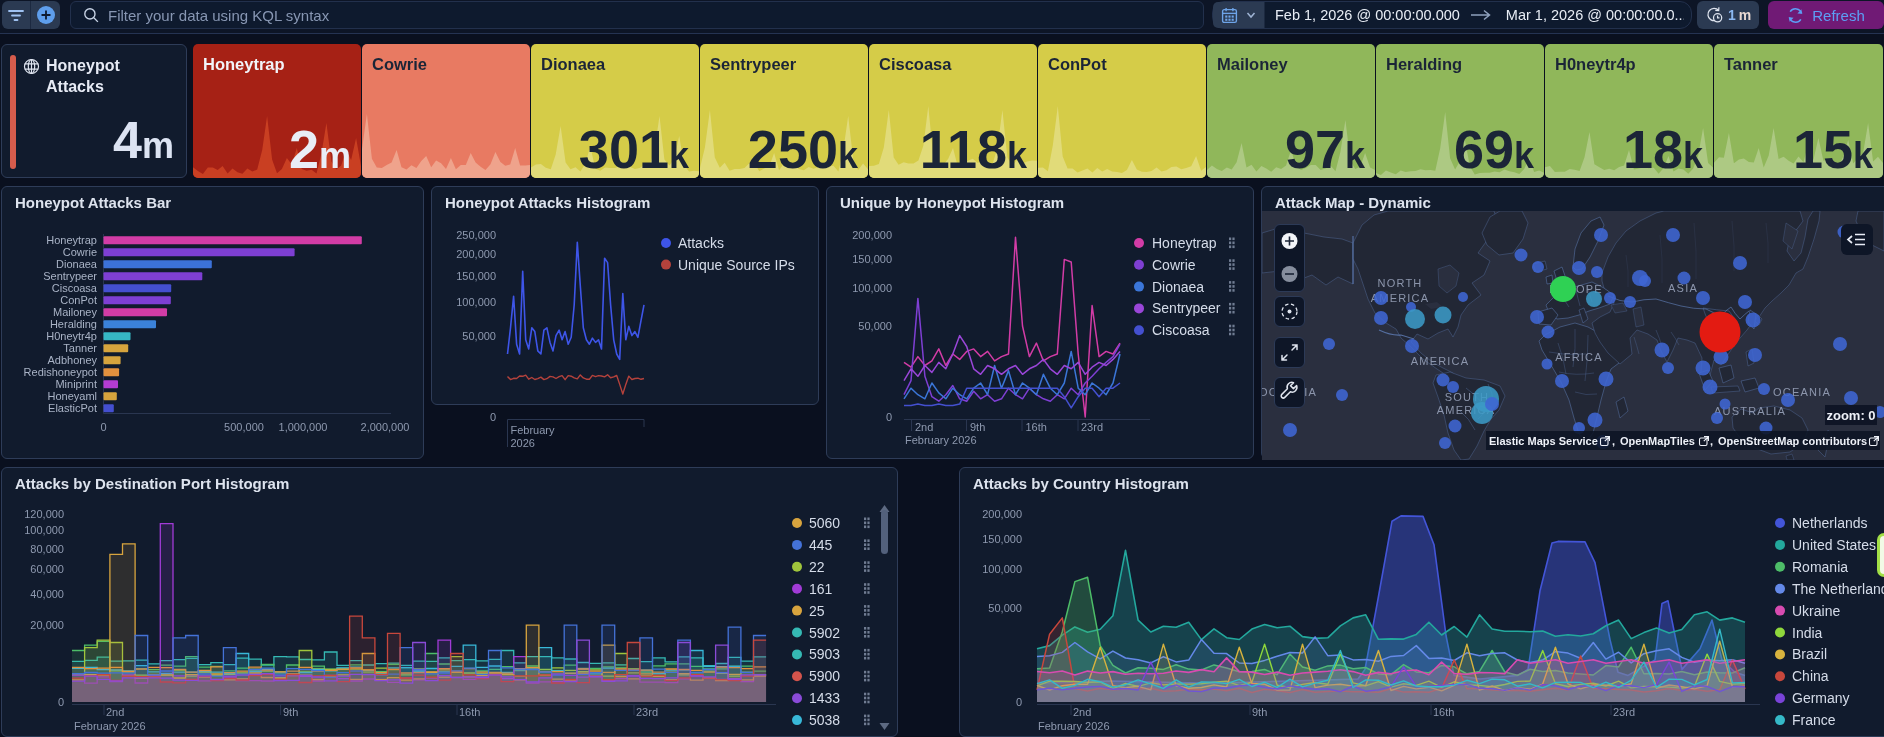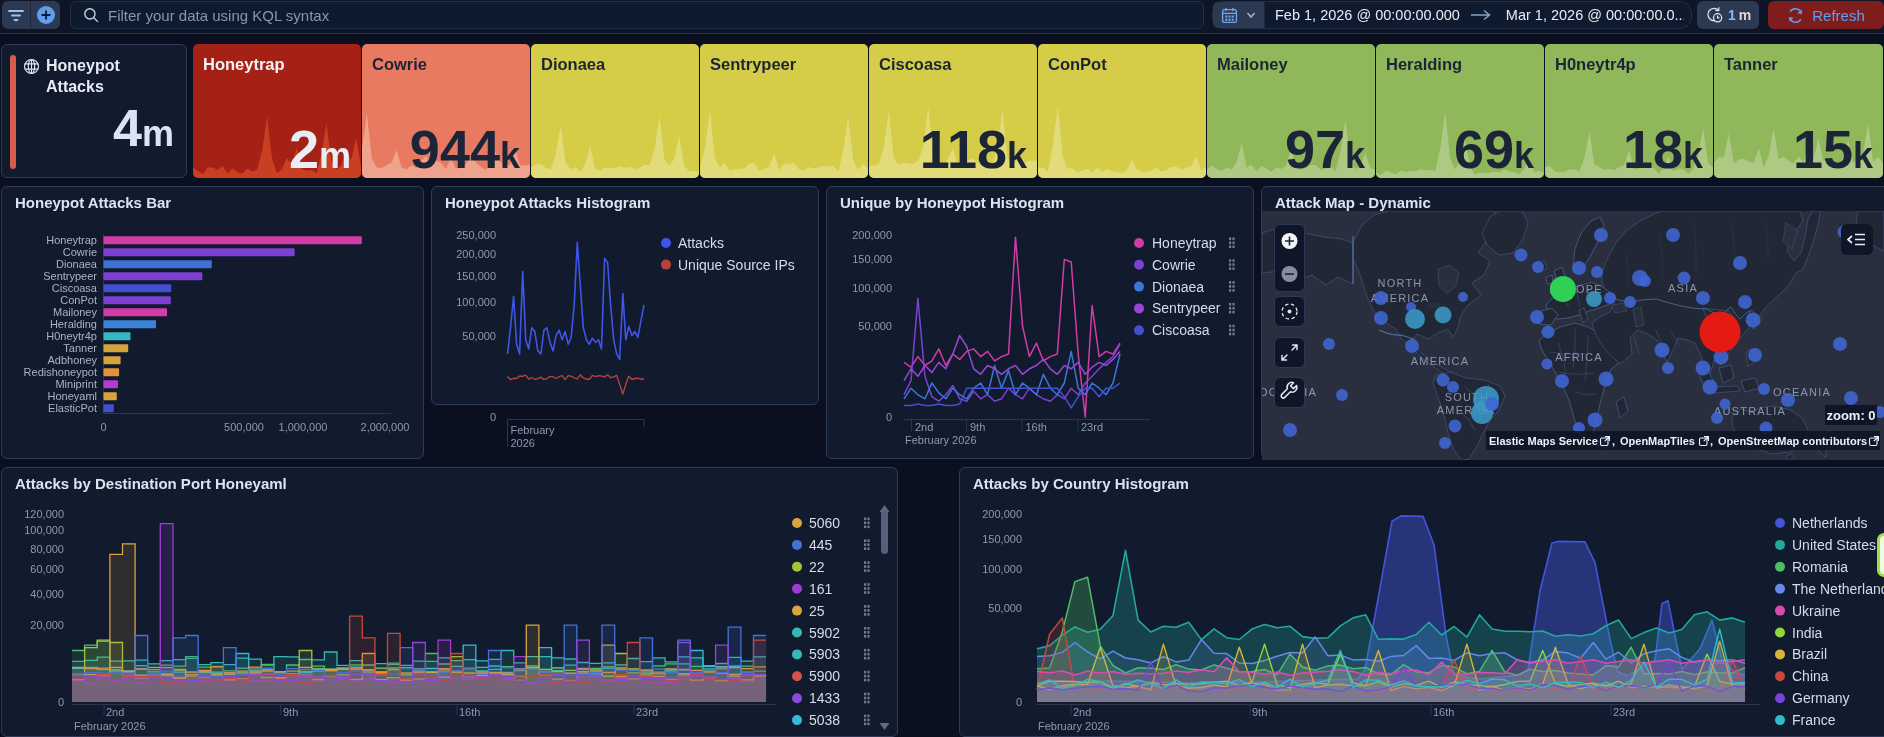--- a/index.html
+++ b/index.html
@@ -8,27 +8,27 @@
 .splitbtn .plus{width:29px;height:28px;display:flex;align-items:center;justify-content:center}
 .kql{position:absolute;left:70px;top:1px;width:1134px;height:28px;background:#0e1a2e;border:1px solid #22304c;border-radius:6px;display:flex;align-items:center}
 .kql span{color:#8796b2;font-size:15px}
 .dpick{position:absolute;left:1212px;top:1px;width:480px;height:28px;background:#0e1a2e;border:1px solid #22304c;border-radius:12px;display:flex;align-items:center}
 .dcal{width:52px;height:26px;background:#2b3a52;border-radius:5px 0 0 5px;display:flex;align-items:center;justify-content:center;border-right:1px solid #1c2940}
 .ddate{color:#e8edf5;font-size:14.5px;padding:0 6px 0 10px;white-space:nowrap}
 .darr{display:flex;align-items:center;padding:0 4px}
 .rint{position:absolute;left:1697px;top:1px;width:62px;height:28px;background:#2b3a52;border-radius:6px;display:flex;align-items:center;justify-content:center;gap:4px}
 .rint .rnum{color:#8bb8f2;font-size:14px;font-weight:bold}
 .rint .rm{color:#e8d8d2;font-size:14px;font-weight:bold;margin-left:-1px}
-.refresh{position:absolute;left:1768px;top:1px;width:116px;height:28px;background:#7f1d1d;border-radius:6px;display:flex;align-items:center;justify-content:center;gap:8px}
+.refresh{position:absolute;left:1768px;top:1px;width:116px;height:28px;background:#701a75;border-radius:6px;display:flex;align-items:center;justify-content:center;gap:8px}
 .refresh span{color:#5c9ff5;font-size:15px;font-weight:500}
 .tile0{position:absolute;left:1px;top:44px;width:186px;height:134px;background:#111b2d;border:1px solid #2e3c58;border-radius:6px}
 .t0bar{position:absolute;left:8px;top:10px;width:6px;height:114px;border-radius:3px;background:#d65c4c}
 .t0globe{position:absolute;left:21px;top:13px}
 .t0title{position:absolute;left:44px;top:10px;font-size:16px;font-weight:bold;color:#e7ebf5;line-height:21px}
-.t0val{position:absolute;right:12px;bottom:23px;font-size:52px;font-weight:bold;color:#dce3f2;line-height:1}
+.t0val{position:absolute;right:12px;bottom:11px;font-size:52px;font-weight:bold;color:#dce3f2;line-height:1}
 .t0val span{font-size:36px}
 .mtile{position:absolute;top:44px;height:134px;border-radius:5px;overflow:hidden}
 .mtitle{position:absolute;left:10px;top:11px;font-size:16.5px;font-weight:bold}
 .mval{position:absolute;right:10px;bottom:2px;font-size:54px;font-weight:bold;line-height:1}
 .mval span{font-size:36px}
 .panel{position:absolute;background:#111b2d;border:1px solid #2e3c58;border-radius:6px}
 .ptitle{position:absolute;left:13px;top:7px;font-size:15px;font-weight:bold;color:#dde3ee}
 svg text{font-family:"Liberation Sans",sans-serif}
 .greenedge{position:absolute;left:1877px;top:533px;width:14px;height:44px;border:3px solid #a3e047;border-radius:8px;background:#f2fae6}
 </style></head><body>
@@ -129,33 +129,34 @@
       <polygon points="0,134 0.0,123.2 4.9,126.9 9.9,129.9 14.8,123.6 19.8,123.4 24.7,125.9 29.6,122.0 34.6,129.4 39.5,124.6 44.5,128.3 49.4,129.8 54.4,124.5 59.3,127.6 64.2,125.6 69.2,106.1 74.1,72.0 79.1,115.4 84.0,129.2 88.9,125.0 93.9,114.0 98.8,120.5 103.8,104.0 108.7,125.0 113.6,126.7 118.6,125.8 123.5,129.4 128.5,109.2 133.4,79.0 138.4,117.5 143.3,125.5 148.2,121.4 153.2,106.0 158.1,116.0 163.1,94.0 168.0,122.0 168,134" fill="#c93f22"></polygon>
     </svg>
 <div class="mtitle" style="color:#f2f4f9">Honeytrap</div>
 <div class="mval" style="color:#e9edf6">2<span>m</span></div>
 </div>
 <div class="mtile" style="left:362px;width:168px;background:#e87a62">
 <svg width="168" height="134" style="position:absolute;left:0;top:0">
       <polygon points="0,134 0.0,105.2 4.9,70.0 9.9,114.8 14.8,123.5 19.8,124.0 24.7,121.1 29.6,118.6 34.6,106.0 39.5,123.2 44.5,125.5 49.4,121.2 54.4,124.0 59.3,117.0 64.2,112.0 69.2,123.3 74.1,116.5 79.1,119.2 84.0,125.0 88.9,114.0 93.9,125.3 98.8,121.1 103.8,120.9 108.7,109.0 113.6,118.6 118.6,122.8 123.5,126.0 128.5,120.2 133.4,108.0 138.4,118.0 143.3,121.8 148.2,120.5 153.2,104.0 158.1,121.6 163.1,121.4 168.0,121.0 168,134" fill="#efa38c"></polygon>
     </svg>
 <div class="mtitle" style="color:#1b2537">Cowrie</div>
-<div class="mval" style="color:#1b2537">944<span>k</span></div>
 </div>
 <div class="mtile" style="left:531px;width:168px;background:#d5cc48">
 <svg width="168" height="134" style="position:absolute;left:0;top:0">
       <polygon points="0,134 0.0,123.5 4.9,120.5 9.9,120.0 14.8,123.8 19.8,125.3 24.7,110.6 29.6,82.0 34.6,118.4 39.5,125.2 44.5,123.2 49.4,127.4 54.4,119.6 59.3,102.0 64.2,124.4 69.2,126.7 74.1,123.5 79.1,124.1 84.0,124.1 88.9,121.9 93.9,124.1 98.8,122.7 103.8,125.1 108.7,124.0 113.6,120.7 118.6,121.4 123.5,106.1 128.5,72.0 133.4,115.4 138.4,121.4 143.3,115.1 148.2,92.0 153.2,121.4 158.1,127.5 163.1,126.7 168.0,127.2 168,134" fill="#e1db79"></polygon>
     </svg>
 <div class="mtitle" style="color:#1b2537">Dionaea</div>
+<div class="mval" style="color:#1b2537">301<span>k</span></div>
 </div>
 <div class="mtile" style="left:700px;width:168px;background:#d5cc48">
 <svg width="168" height="134" style="position:absolute;left:0;top:0">
       <polygon points="0,134 0.0,124.1 4.9,103.4 9.9,66.0 14.8,113.6 19.8,123.7 24.7,118.7 29.6,126.8 34.6,124.9 39.5,125.1 44.5,124.0 49.4,119.3 54.4,119.1 59.3,127.3 64.2,124.4 69.2,122.8 74.1,109.0 79.1,126.3 84.0,119.3 88.9,120.5 93.9,119.1 98.8,125.0 103.8,126.2 108.7,123.1 113.6,124.8 118.6,122.9 123.5,121.9 128.5,122.5 133.4,121.7 138.4,127.6 143.3,106.1 148.2,72.0 153.2,115.4 158.1,126.1 163.1,119.5 168.0,125.3 168,134" fill="#e1db79"></polygon>
     </svg>
 <div class="mtitle" style="color:#1b2537">Sentrypeer</div>
+<div class="mval" style="color:#1b2537">250<span>k</span></div>
 </div>
 <div class="mtile" style="left:869px;width:168px;background:#d5cc48">
 <svg width="168" height="134" style="position:absolute;left:0;top:0">
       <polygon points="0,134 0.0,122.1 4.9,121.8 9.9,120.1 14.8,103.4 19.8,66.0 24.7,113.6 29.6,120.7 34.6,118.3 39.5,119.4 44.5,119.6 49.4,116.4 54.4,101.6 59.3,62.0 64.2,112.4 69.2,117.7 74.1,121.0 79.1,114.9 84.0,104.0 88.9,123.0 93.9,121.3 98.8,116.7 103.8,114.7 108.7,119.1 113.6,116.1 118.6,120.0 123.5,120.3 128.5,103.4 133.4,66.0 138.4,113.6 143.3,121.8 148.2,115.6 153.2,119.5 158.1,117.4 163.1,116.6 168.0,116.7 168,134" fill="#e1db79"></polygon>
     </svg>
 <div class="mtitle" style="color:#1b2537">Ciscoasa</div>
 <div class="mval" style="color:#1b2537">118<span>k</span></div>
 </div>
 <div class="mtile" style="left:1038px;width:168px;background:#d5cc48">
 <svg width="168" height="134" style="position:absolute;left:0;top:0">
@@ -473,21 +474,21 @@
     <div style="position:absolute;width:31px;left:12px;background:#0e1627;border:1px solid #2c3a57;border-radius:6px;top:190px;height:31px"><svg width="29" height="29">
         <path d="M21.6,7.6 a4.8,4.8 0 0 1 -6.2,6.2 L9.8,19.4 a2.1,2.1 0 1 1 -3,-3 L12.4,10.8 a4.8,4.8 0 0 1 6.2,-6.2 L15.5,7.7 l2.9,2.9 Z" fill="none" stroke="#dfe4ee" stroke-width="1.5" stroke-linejoin="round"></path>
       </svg></div>
     <div style="position:absolute;width:32px;height:31px;left:579px;top:37px;background:#0e1627;border-radius:6px"><svg width="32" height="31">
         <g stroke="#e8ecf5" stroke-width="1.7" fill="none">
           <path d="M14,10.5 h10 M14,15.5 h10 M14,20.5 h10 M11,12 l-4,3.5 4,3.5"></path>
         </g>
       </svg></div>
   </div>
 <div class="panel" style="left:1px;top:467px;width:897px;height:270px">
-    <div class="ptitle">Attacks by Destination Port Honeyaml</div>
+    <div class="ptitle">Attacks by Destination Port Histogram</div>
     <svg width="897" height="270" style="position:absolute;left:0;top:0">
       <text x="62" y="50.0" text-anchor="end" font-size="11" fill="#8e99af">120,000</text>
       <text x="62" y="66.4" text-anchor="end" font-size="11" fill="#8e99af">100,000</text>
       <text x="62" y="84.5" text-anchor="end" font-size="11" fill="#8e99af">80,000</text>
       <text x="62" y="105.1" text-anchor="end" font-size="11" fill="#8e99af">60,000</text>
       <text x="62" y="129.5" text-anchor="end" font-size="11" fill="#8e99af">40,000</text>
       <text x="62" y="161.2" text-anchor="end" font-size="11" fill="#8e99af">20,000</text>
       <text x="62" y="238" text-anchor="end" font-size="11" fill="#8e99af">0</text>
       <path d="M70.0,234.0 L70.0,193.3 L82.6,193.3 L82.6,192.3 L95.2,192.3 L95.2,189.2 L107.9,189.2 L107.9,193.2 L120.5,193.2 L120.5,192.8 L133.1,192.8 L133.1,192.1 L145.7,192.1 L145.7,195.8 L158.3,195.8 L158.3,192.7 L171.0,192.7 L171.0,191.7 L183.6,191.7 L183.6,190.3 L196.2,190.3 L196.2,196.7 L208.8,196.7 L208.8,194.6 L221.4,194.6 L221.4,196.7 L234.1,196.7 L234.1,190.2 L246.7,190.2 L246.7,191.2 L259.3,191.2 L259.3,197.2 L271.9,197.2 L271.9,188.7 L284.5,188.7 L284.5,188.9 L297.2,188.9 L297.2,191.5 L309.8,191.5 L309.8,191.8 L322.4,191.8 L322.4,184.0 L335.0,184.0 L335.0,197.4 L347.6,197.4 L347.6,192.6 L360.3,192.6 L360.3,197.0 L372.9,197.0 L372.9,195.7 L385.5,195.7 L385.5,195.2 L398.1,195.2 L398.1,197.3 L410.7,197.3 L410.7,193.2 L423.4,193.2 L423.4,193.4 L436.0,193.4 L436.0,189.9 L448.6,189.9 L448.6,192.7 L461.2,192.7 L461.2,191.6 L473.8,191.6 L473.8,192.8 L486.5,192.8 L486.5,191.4 L499.1,191.4 L499.1,182.5 L511.7,182.5 L511.7,194.9 L524.3,194.9 L524.3,188.6 L536.9,188.6 L536.9,188.6 L549.6,188.6 L549.6,189.9 L562.2,189.9 L562.2,191.0 L574.8,191.0 L574.8,194.5 L587.4,194.5 L587.4,195.3 L600.0,195.3 L600.0,194.8 L612.7,194.8 L612.7,196.9 L625.3,196.9 L625.3,190.5 L637.9,190.5 L637.9,193.7 L650.5,193.7 L650.5,189.9 L663.1,189.9 L663.1,193.9 L675.8,193.9 L675.8,188.9 L688.4,188.9 L688.4,189.8 L701.0,189.8 L701.0,197.6 L713.6,197.6 L713.6,195.5 L726.2,195.5 L726.2,189.3 L738.9,189.3 L738.9,193.1 L751.5,193.1 L751.5,188.8 L764.1,188.8 L764.1,234.0 Z" fill="#35b9b4" fill-opacity="0.15"></path>
       <polyline points="70.0,193.3 82.6,193.3 82.6,192.3 95.2,192.3 95.2,189.2 107.9,189.2 107.9,193.2 120.5,193.2 120.5,192.8 133.1,192.8 133.1,192.1 145.7,192.1 145.7,195.8 158.3,195.8 158.3,192.7 171.0,192.7 171.0,191.7 183.6,191.7 183.6,190.3 196.2,190.3 196.2,196.7 208.8,196.7 208.8,194.6 221.4,194.6 221.4,196.7 234.1,196.7 234.1,190.2 246.7,190.2 246.7,191.2 259.3,191.2 259.3,197.2 271.9,197.2 271.9,188.7 284.5,188.7 284.5,188.9 297.2,188.9 297.2,191.5 309.8,191.5 309.8,191.8 322.4,191.8 322.4,184.0 335.0,184.0 335.0,197.4 347.6,197.4 347.6,192.6 360.3,192.6 360.3,197.0 372.9,197.0 372.9,195.7 385.5,195.7 385.5,195.2 398.1,195.2 398.1,197.3 410.7,197.3 410.7,193.2 423.4,193.2 423.4,193.4 436.0,193.4 436.0,189.9 448.6,189.9 448.6,192.7 461.2,192.7 461.2,191.6 473.8,191.6 473.8,192.8 486.5,192.8 486.5,191.4 499.1,191.4 499.1,182.5 511.7,182.5 511.7,194.9 524.3,194.9 524.3,188.6 536.9,188.6 536.9,188.6 549.6,188.6 549.6,189.9 562.2,189.9 562.2,191.0 574.8,191.0 574.8,194.5 587.4,194.5 587.4,195.3 600.0,195.3 600.0,194.8 612.7,194.8 612.7,196.9 625.3,196.9 625.3,190.5 637.9,190.5 637.9,193.7 650.5,193.7 650.5,189.9 663.1,189.9 663.1,193.9 675.8,193.9 675.8,188.9 688.4,188.9 688.4,189.8 701.0,189.8 701.0,197.6 713.6,197.6 713.6,195.5 726.2,195.5 726.2,189.3 738.9,189.3 738.9,193.1 751.5,193.1 751.5,188.8 764.1,188.8" fill="none" stroke="#35b9b4" stroke-width="1.3" stroke-opacity="1.0"></polyline>

